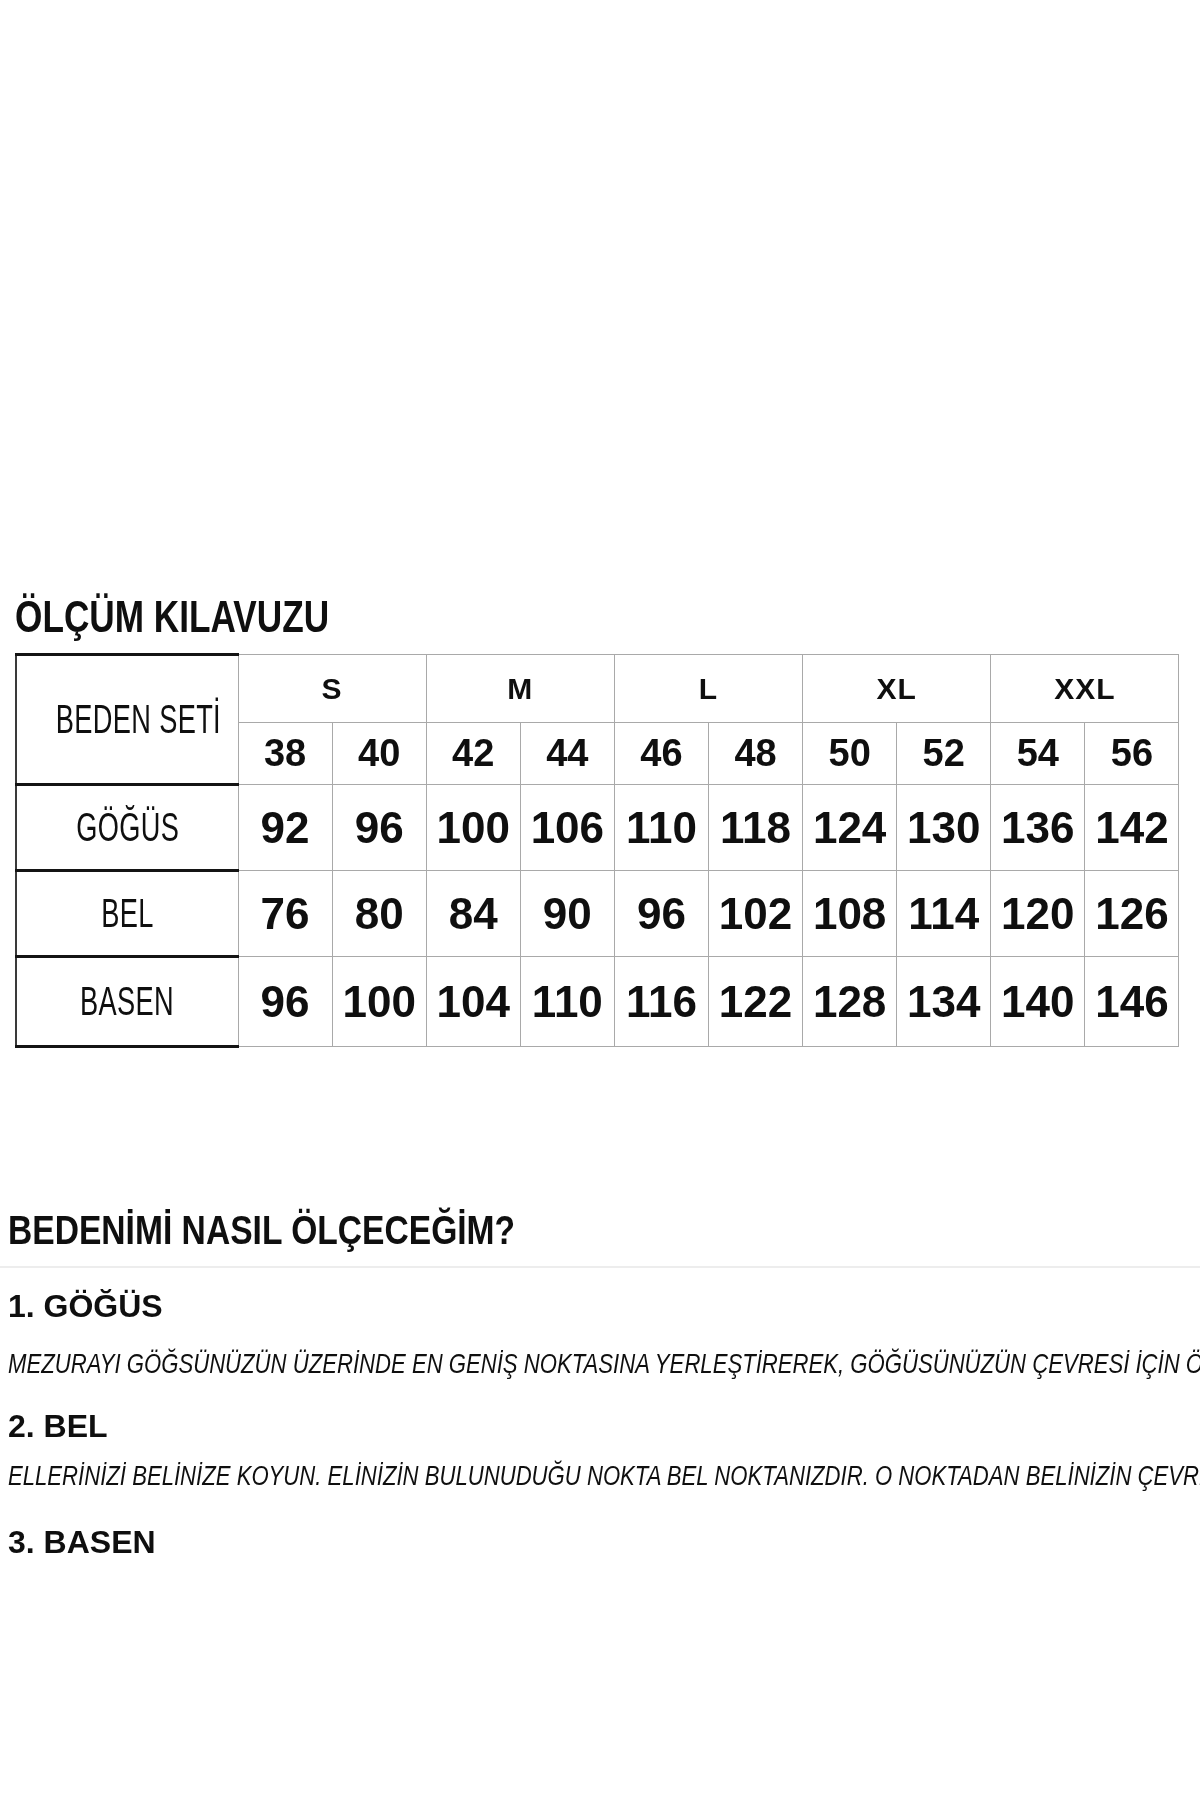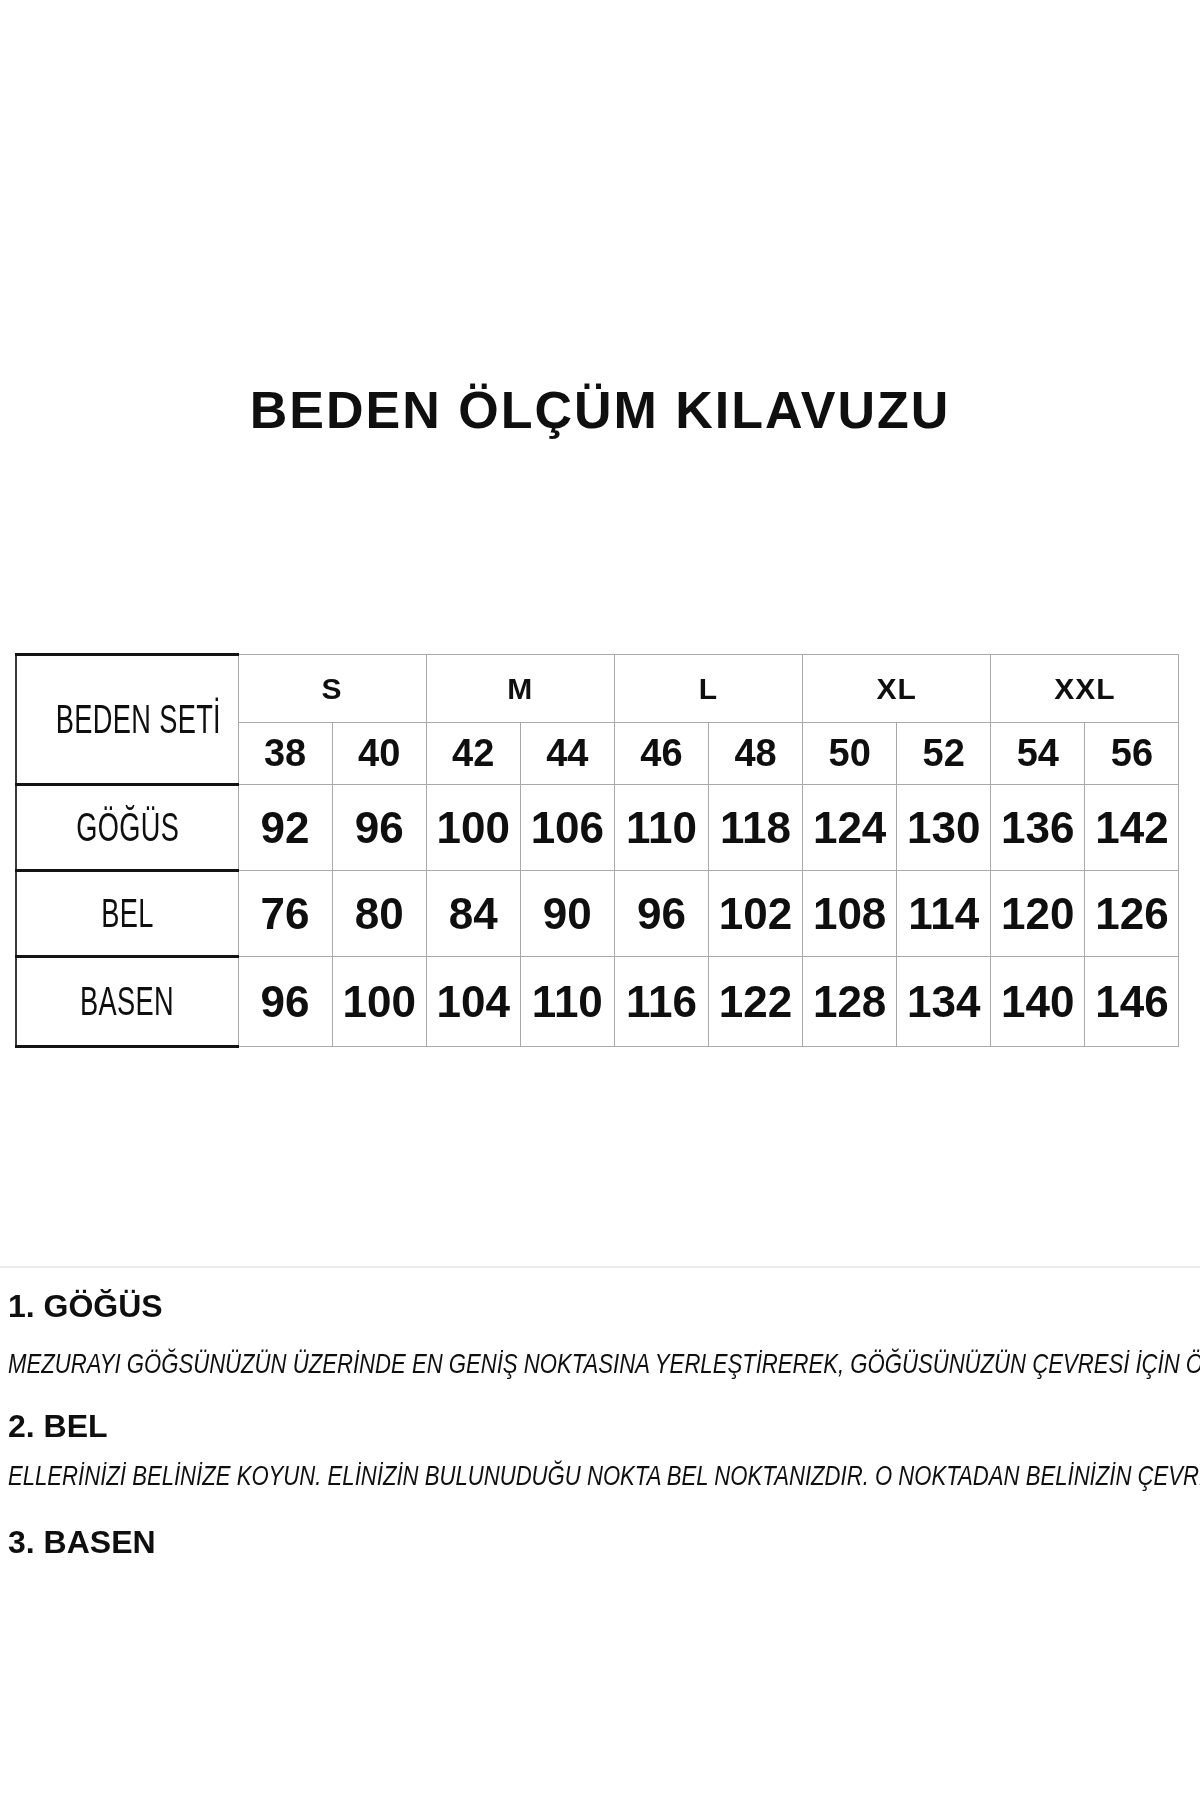--- a/index.html
+++ b/index.html
@@ -76,22 +76,22 @@
   .step-text.p1 { top:1348px; }
   .step-text.p2 { top:1460px; }
   .step-text.p3 { top:1582px; }
   .condP { display:inline-block; transform:scaleX(0.79); transform-origin:0 50%; white-space:nowrap; }
 </style>
 </head>
 <body>
 
 <div class="page">
 
-  <h1 class="main-title">BEDEN ÖLÇÜM KILAVUZU</h1>
 
+  <h2 class="sec-heading"><span class="condL">ÖLÇÜM KILAVUZU</span></h2>
 
   <table class="size-table">
     <colgroup>
       <col class="c-lbl">
       <col class="c-d">
         <col class="c-d">
         <col class="c-d">
         <col class="c-d">
         <col class="c-d">
       <col class="c-d">
@@ -157,20 +157,21 @@
         <td class="val">122</td>
         <td class="val">128</td>
         <td class="val">134</td>
         <td class="val">140</td>
         <td class="val">146</td>
       </tr>
     </tbody>
   </table>
 
 
+  <h2 class="howto-heading"><span class="condH">BEDENİMİ NASIL ÖLÇECEĞİM?</span></h2>
 
   <div class="divider"></div>
 
   <h3 class="step-title t1">1. GÖĞÜS</h3>
   <p class="step-text p1"><span class="condP">MEZURAYI GÖĞSÜNÜZÜN ÜZERİNDE EN GENİŞ NOKTASINA YERLEŞTİREREK, GÖĞÜSÜNÜZÜN ÇEVRESİ İÇİN ÖLÇÜM YAPIN.</span></p>
 
   <h3 class="step-title t2">2. BEL</h3>
   <p class="step-text p2"><span class="condP">ELLERİNİZİ BELİNİZE KOYUN. ELİNİZİN BULUNUDUĞU NOKTA BEL NOKTANIZDIR. O NOKTADAN BELİNİZİN ÇEVRESİNİ ÖLÇÜN.</span></p>
 
   <h3 class="step-title t3">3. BASEN</h3>

